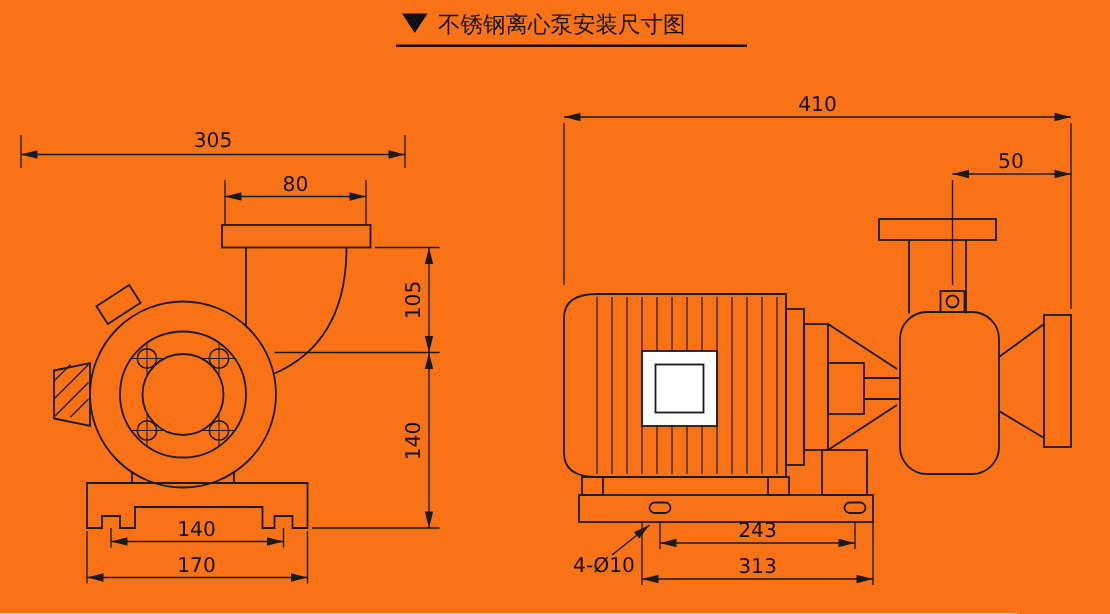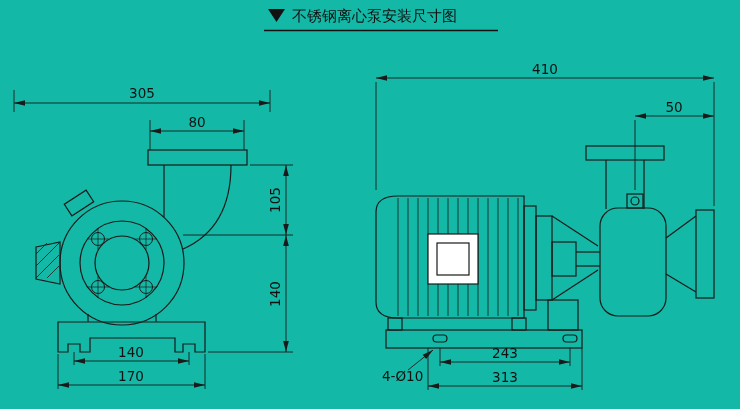--- a/index.html
+++ b/index.html
@@ -1,16 +1,16 @@
 <!DOCTYPE html>
 <html><head>
 <meta charset="utf-8">
 <style>
   html,body{margin:0;padding:0;background:#fff;}
-  .stage{position:relative;width:740px;height:409px;background:#14b8a6;overflow:hidden;
+  .stage{position:relative;width:740px;height:409px;background:#f97316;overflow:hidden;
          font-family:"DejaVu Sans","Liberation Sans",sans-serif;}
   svg{display:block;}
   svg text{stroke:none;fill:#111;font-family:"DejaVu Sans","Liberation Sans",sans-serif;}
   .title-text{font-size:15px;}
   .dim-text{font-size:13.5px;}
   .draw{stroke:#1a1a1a;fill:none;stroke-width:1.2;}
   .thin{stroke-width:0.7;}
   .dim{stroke:#1a1a1a;fill:none;stroke-width:0.9;}
 </style>
 </head>

